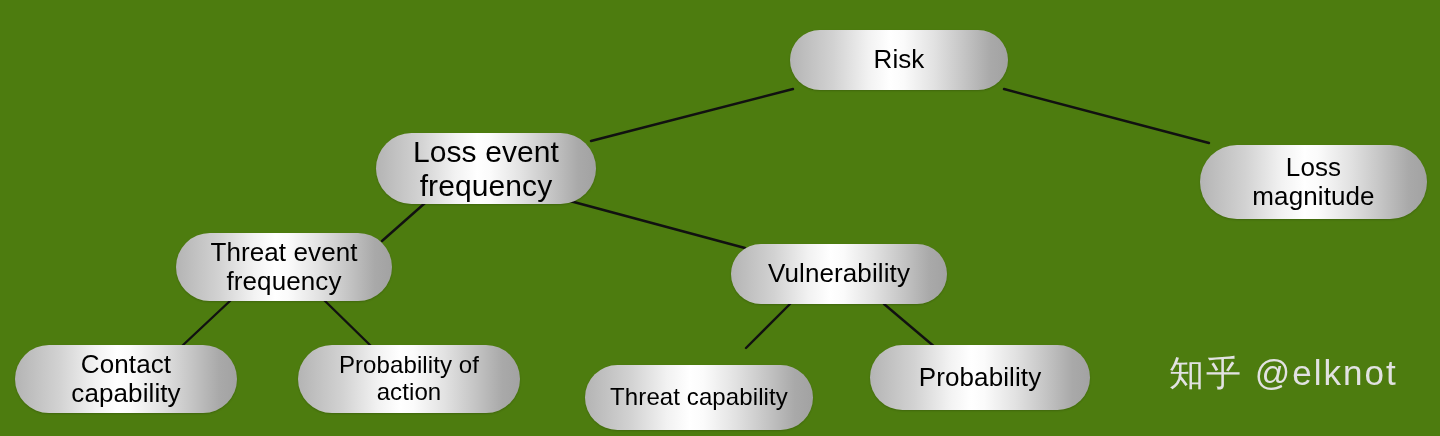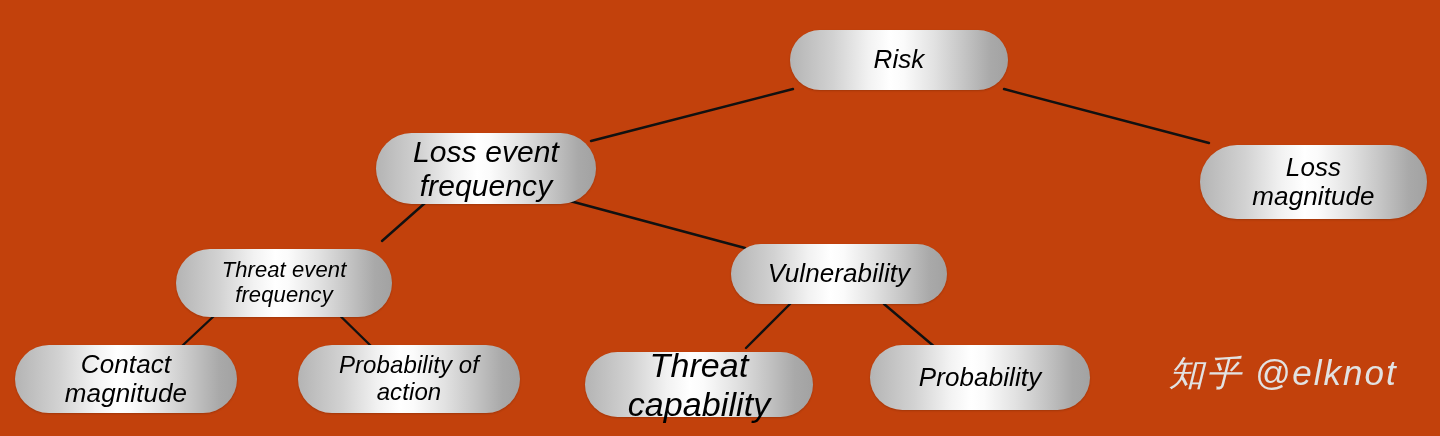--- a/index.html
+++ b/index.html
@@ -7,23 +7,22 @@
     padding: 0;
     background: #ffffff;
   }
   body {
     font-family: "Liberation Sans", sans-serif;
   }
   #diagram-canvas {
     position: relative;
     width: 1440px;
     height: 436px;
-    background: #c2410c;
+    background: #4d7c0f;
     overflow: hidden;
-    font-style: italic;
   }
   #edge-layer {
     position: absolute;
     left: 0;
     top: 0;
     width: 1440px;
     height: 436px;
     pointer-events: none;
   }
   .node {
@@ -85,26 +84,26 @@
       <line x1="790" y1="304" x2="746" y2="348" stroke="#111111" stroke-width="2.4" stroke-linecap="round"></line>
       <line x1="884" y1="304" x2="936" y2="348" stroke="#111111" stroke-width="2.4" stroke-linecap="round"></line>
     </svg>
 
   <div id="node-layer">
       <div class="node" style="left: 790px; top: 30px; width: 218px; height: 60px; font-size: 26px; color: rgb(0, 0, 0);"><span class="node-label">Risk</span></div>
       <div class="node" style="left: 376px; top: 133px; width: 220px; height: 71px; font-size: 30px; color: rgb(0, 0, 0);"><span class="node-label">Loss event
 frequency</span></div>
       <div class="node" style="left: 1200px; top: 145px; width: 227px; height: 74px; font-size: 26px; color: rgb(0, 0, 0);"><span class="node-label">Loss
 magnitude</span></div>
-      <div class="node" style="left: 176px; top: 233px; width: 216px; height: 68px; font-size: 22px; color: rgb(0, 0, 0); margin-top: 16px;"><span class="node-label">Threat event
+      <div class="node" style="left: 176px; top: 233px; width: 216px; height: 68px; font-size: 26px; color: rgb(0, 0, 0);"><span class="node-label">Threat event
 frequency</span></div>
       <div class="node" style="left: 731px; top: 244px; width: 216px; height: 60px; font-size: 26px; color: rgb(0, 0, 0);"><span class="node-label">Vulnerability</span></div>
       <div class="node" style="left: 15px; top: 345px; width: 222px; height: 68px; font-size: 26px; color: rgb(0, 0, 0);"><span class="node-label">Contact
-magnitude</span></div>
+capability</span></div>
       <div class="node" style="left: 298px; top: 345px; width: 222px; height: 68px; font-size: 24px; color: rgb(0, 0, 0);"><span class="node-label">Probability of
 action</span></div>
-      <div class="node" style="left: 585px; top: 352px; width: 228px; height: 65px; font-size: 34px; color: rgb(0, 0, 0);"><span class="node-label">Threat capability</span></div>
+      <div class="node" style="left: 585px; top: 365px; width: 228px; height: 65px; font-size: 24px; color: rgb(0, 0, 0);"><span class="node-label">Threat capability</span></div>
       <div class="node" style="left: 870px; top: 345px; width: 220px; height: 65px; font-size: 26px; color: rgb(0, 0, 0);"><span class="node-label">Probability</span></div>
     </div>
 
   <div id="watermark" style="left: 1136px; top: 350px; color: rgb(226, 226, 226); margin-left: 33px;">知乎 @elknot</div>
 
 </div>
 
 </body></html>

